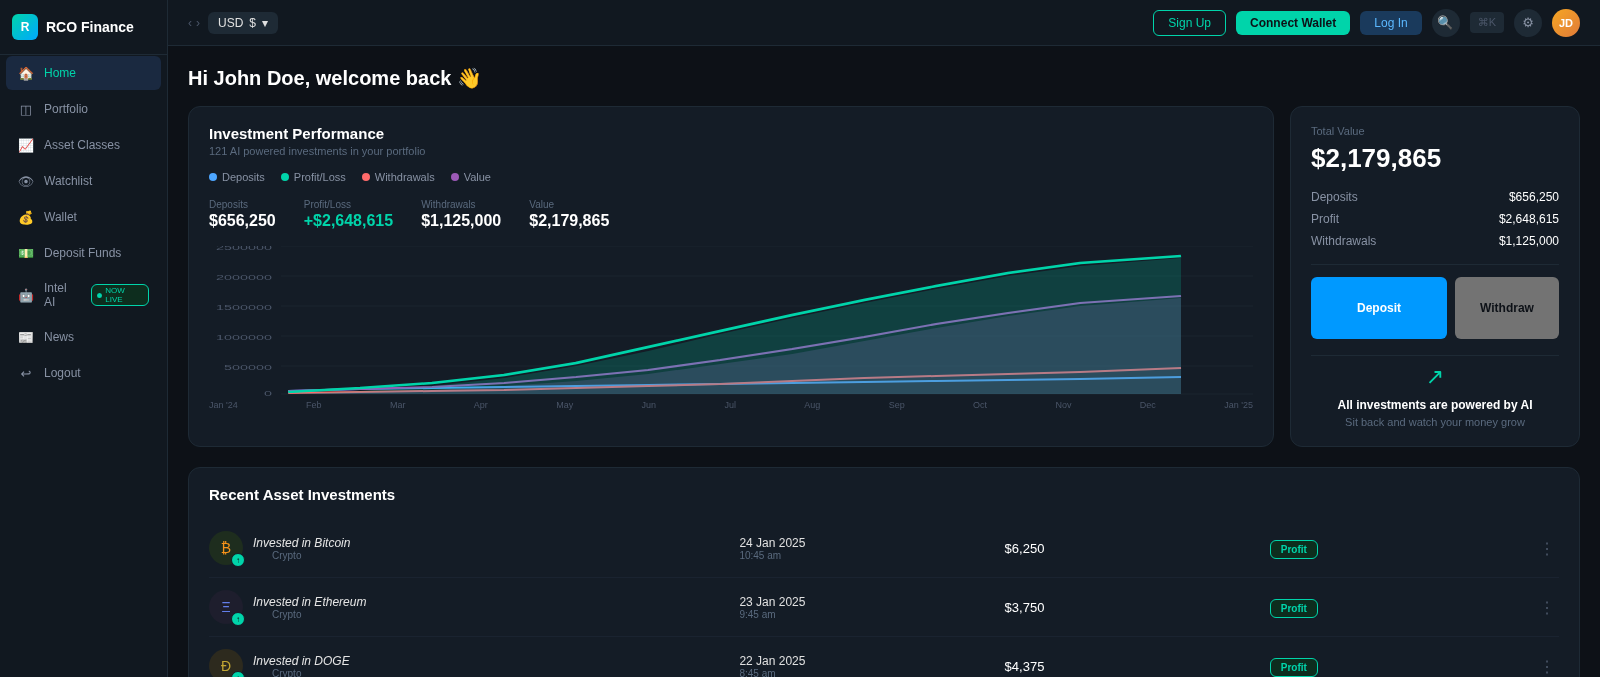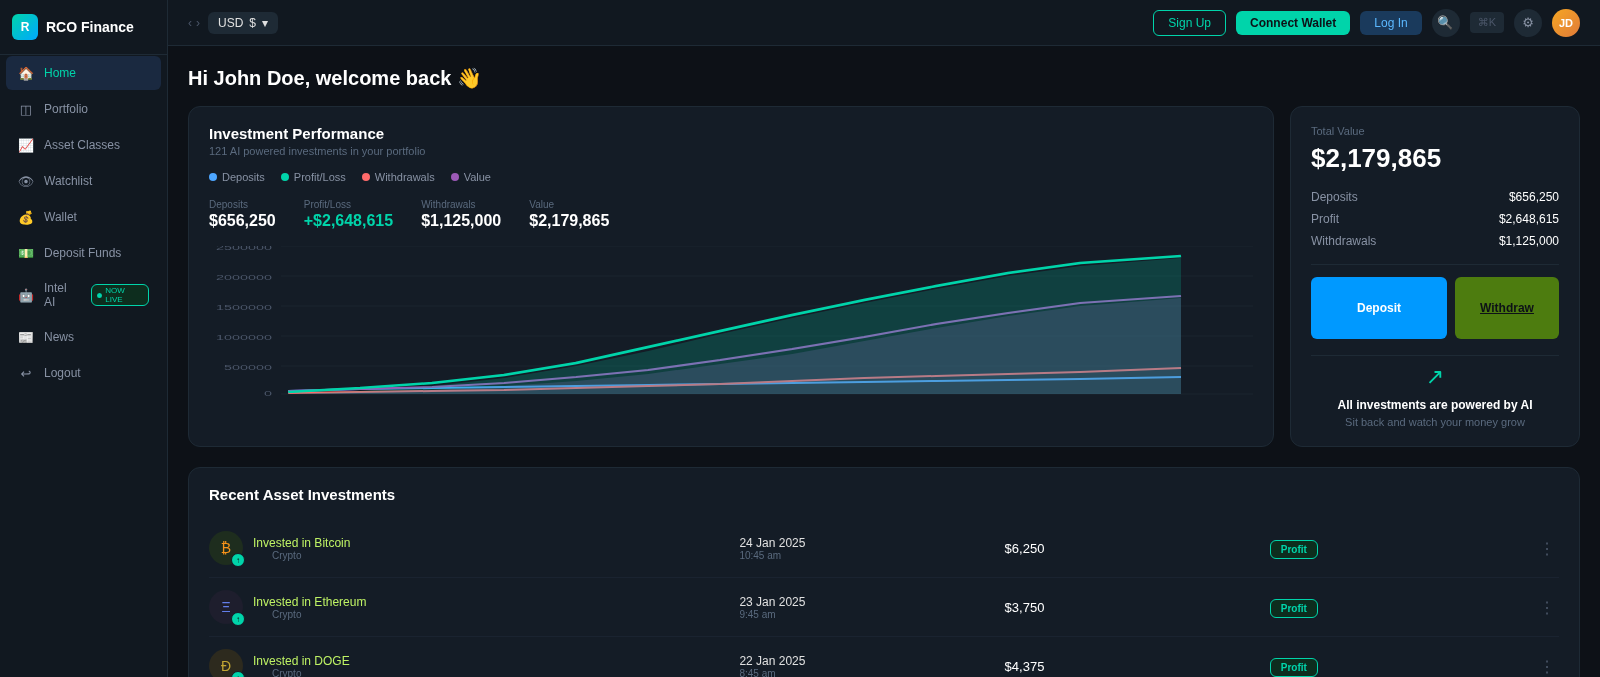--- a/index.html
+++ b/index.html
@@ -338,29 +338,28 @@
       border: none;
       color: #fff;
       border-radius: 6px;
       padding: 24px;
       cursor: pointer;
       font-size: 12px;
       font-weight: 600;
     }
     .btn-withdraw {
       flex: 1;
-      background: #4d7c0f;
+      background: #737373;
       border: none;
       color: #0d1117;
       border-radius: 6px;
       padding: 8px;
       cursor: pointer;
       font-size: 12px;
       font-weight: 600;
-      text-decoration: underline;
     }
     .ai-promo {
       text-align: center;
       padding-top: 8px;
       border-top: 1px solid #1e2a35;
       flex: 1;
       display: flex;
       flex-direction: column;
       align-items: center;
       justify-content: center;
@@ -440,21 +439,21 @@
       height: 14px;
       border-radius: 50%;
       background: #00d4aa;
       display: flex;
       align-items: center;
       justify-content: center;
       font-size: 8px;
       color: #0d1117;
       border: 1px solid #141c26;
     }
-    .asset-name { font-size: 12px; color: #bef264; font-weight: 500; }
+    .asset-name { font-size: 12px; color: #e5e5e5; font-weight: 500; font-style: italic; }
     .asset-type { font-size: 10px; color: #5a6a7e; margin-left: 19px; }
     .date-main { font-size: 12px; color: #e0e0e0; }
     .date-sub { font-size: 10px; color: #5a6a7e; }
     .amount-val { font-size: 13px; color: #fff; font-weight: 500; }
     .status-profit {
       background: #0d2d1e;
       color: #00d4aa;
       border: 1px solid #00d4aa;
       border-radius: 6px;
       padding: 3px 10px;
@@ -614,20 +613,35 @@
 
             <polyline points="44,147 84,146 124,145 164,144 204,142 244,140 284,138 324,135 364,132 404,130 444,128 484,126 540,122" fill="none" stroke="#ff6b6b" stroke-width="2"></polyline>
 
             <polygon points="44,148 84,146 124,144 164,140 204,135 244,128 284,118 324,108 364,95 404,82 444,70 484,60 540,52 540,148 44,148" fill="rgba(155,89,182,0.25)" stroke="none"></polygon>
             <polyline points="44,145 84,143 124,141 164,137 204,131 244,124 284,114 324,103 364,91 404,78 444,67 484,57 540,50" fill="none" stroke="#9b59b6" stroke-width="2"></polyline>
 
             <polygon points="44,148 84,145 124,140 164,132 204,120 244,105 284,88 324,72 364,57 404,43 444,30 484,20 540,12 540,148 44,148" fill="rgba(0,212,170,0.2)" stroke="none"></polygon>
             <polyline points="44,146 84,142 124,137 164,129 204,117 244,101 284,85 324,69 364,54 404,40 444,27 484,17 540,10" fill="none" stroke="#00d4aa" stroke-width="2.5"></polyline>
           </svg>
         </div>
+        <div class="chart-labels">
+          <span>Jan '24</span>
+            <span>Feb</span>
+            <span>Mar</span>
+            <span>Apr</span>
+            <span>May</span>
+          <span>Jun</span>
+            <span>Jul</span>
+            <span>Aug</span>
+            <span>Sep</span>
+            <span>Oct</span>
+          <span>Nov</span>
+            <span>Dec</span>
+            <span>Jan '25</span>
+        </div>
       </div>
 
       <div class="value-card">
         <div class="value-card-title">Total Value</div>
         <div class="value-card-amount">$2,179,865</div>
 
         <div class="value-row">
           <span class="value-row-label">Deposits</span>
           <span class="value-row-val">$656,250</span>
         </div>

